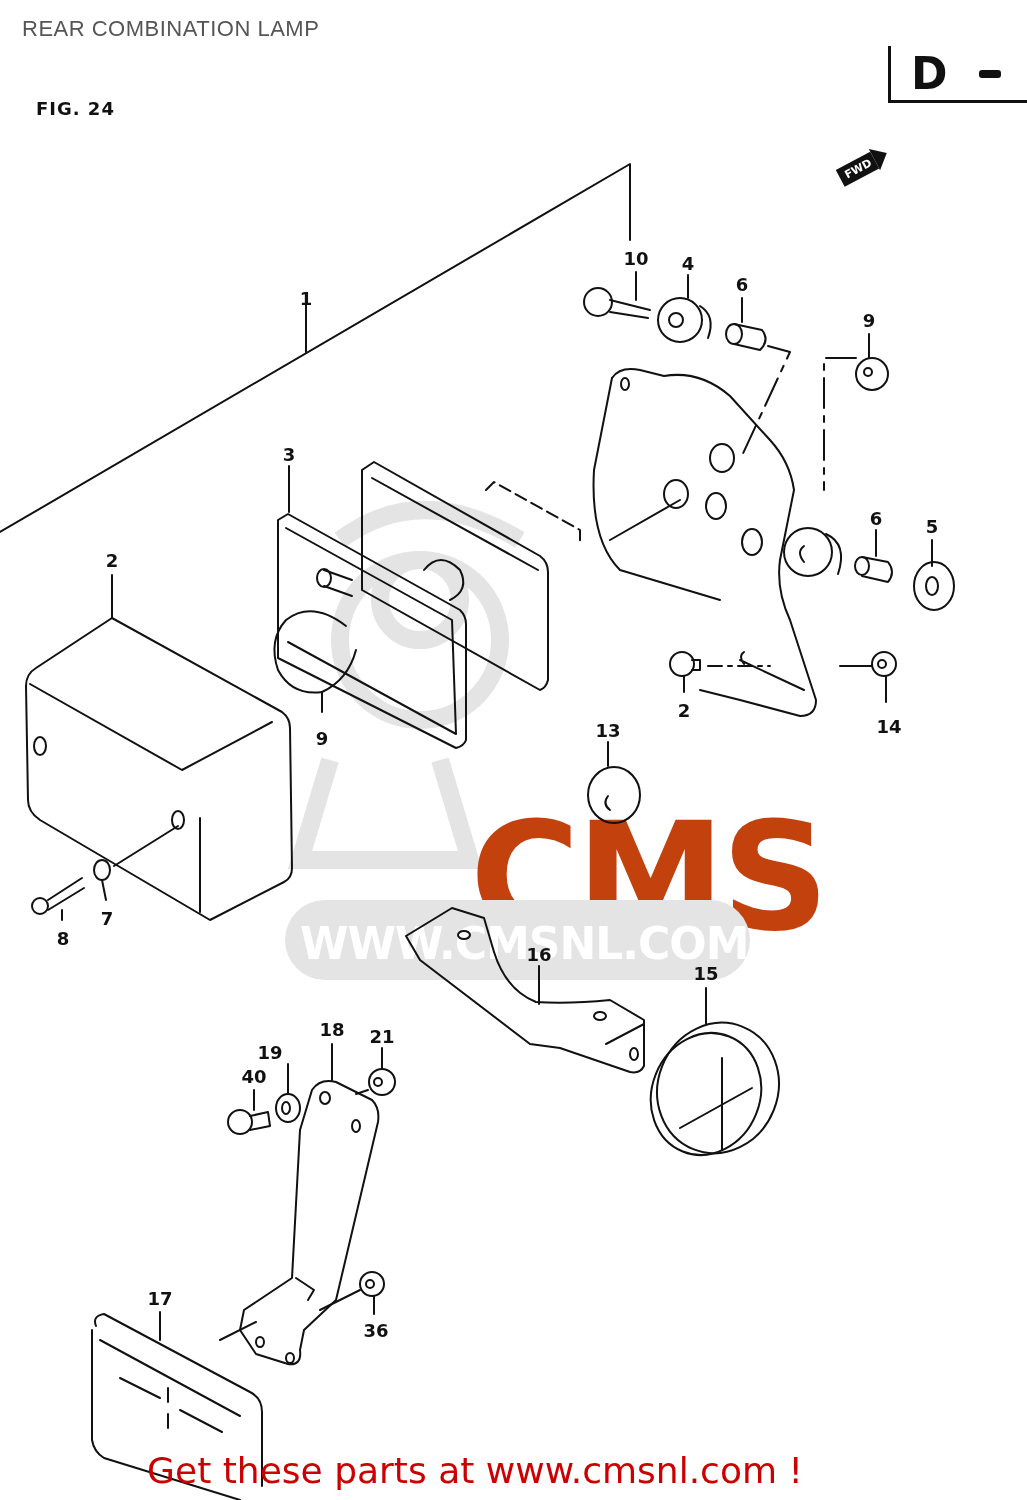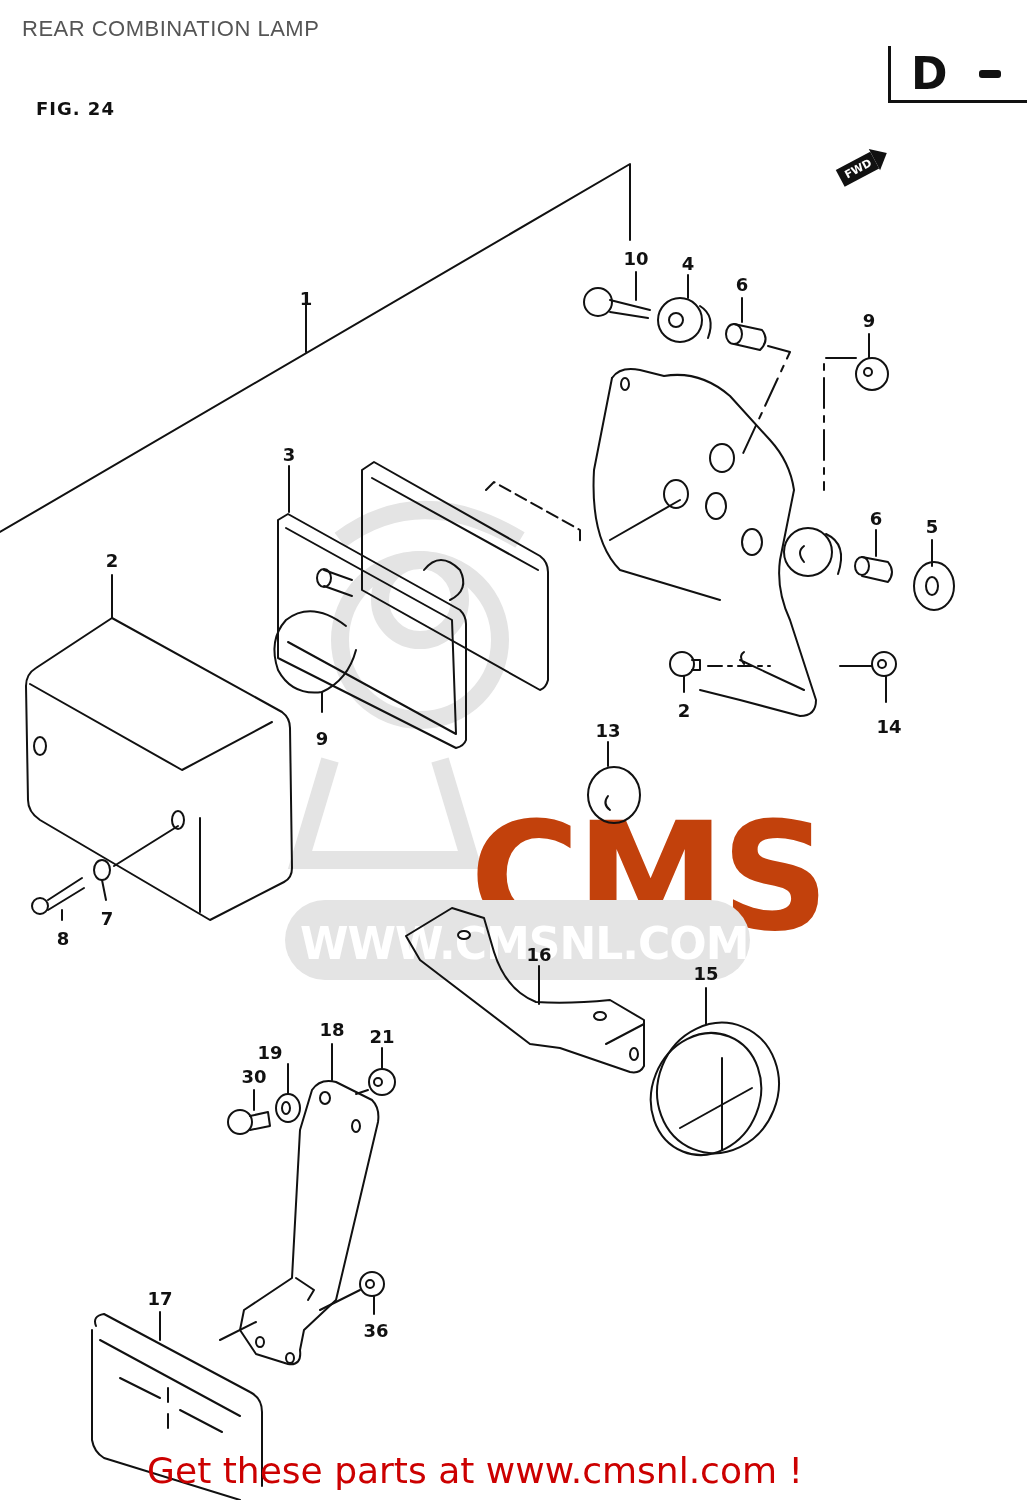--- a/index.html
+++ b/index.html
@@ -244,18 +244,18 @@
   <span class="callout" style="left:636px;top:250px">10</span>
   <span class="callout" style="left:869px;top:312px">9</span>
   <span class="callout" style="left:684px;top:702px">2</span>
   <span class="callout" style="left:608px;top:722px">13</span>
   <span class="callout" style="left:889px;top:718px">14</span>
   <span class="callout" style="left:706px;top:965px">15</span>
   <span class="callout" style="left:539px;top:946px">16</span>
   <span class="callout" style="left:160px;top:1290px">17</span>
   <span class="callout" style="left:332px;top:1021px">18</span>
   <span class="callout" style="left:270px;top:1044px">19</span>
-  <span class="callout" style="left:254px;top:1068px">30</span>
+  <span class="callout" style="left:254px;top:1068px">40</span>
   <span class="callout" style="left:382px;top:1028px">21</span>
   <span class="callout" style="left:376px;top:1322px">36</span>
 </div>
 
 <div class="footer">Get these parts at www.cmsnl.com !</div>
 
 </body></html>

